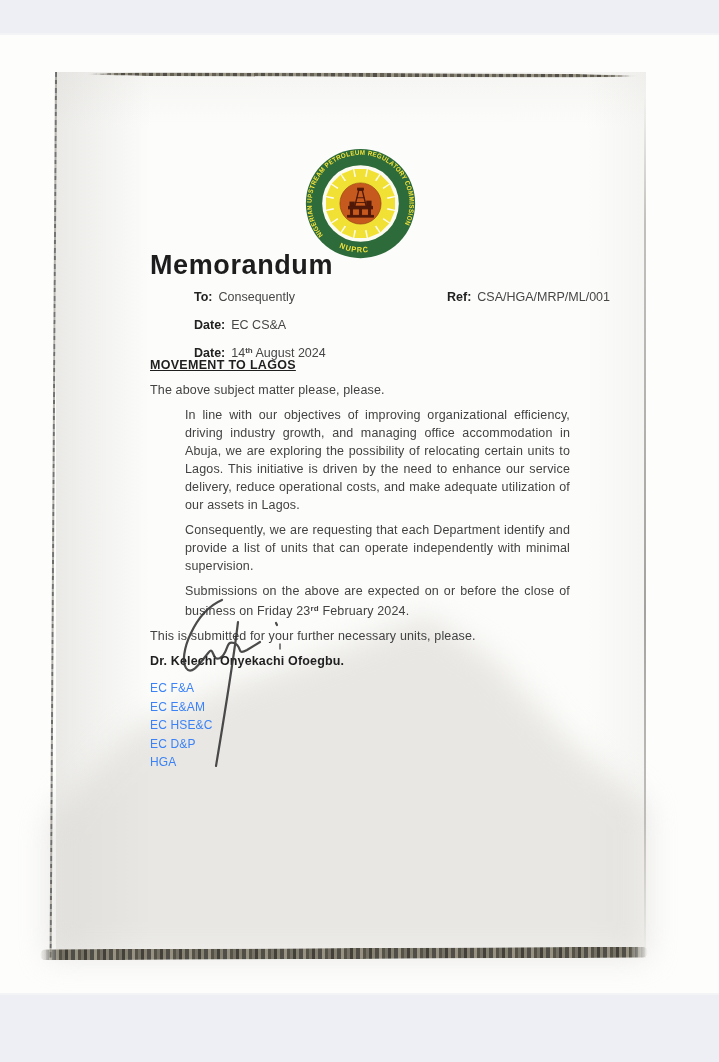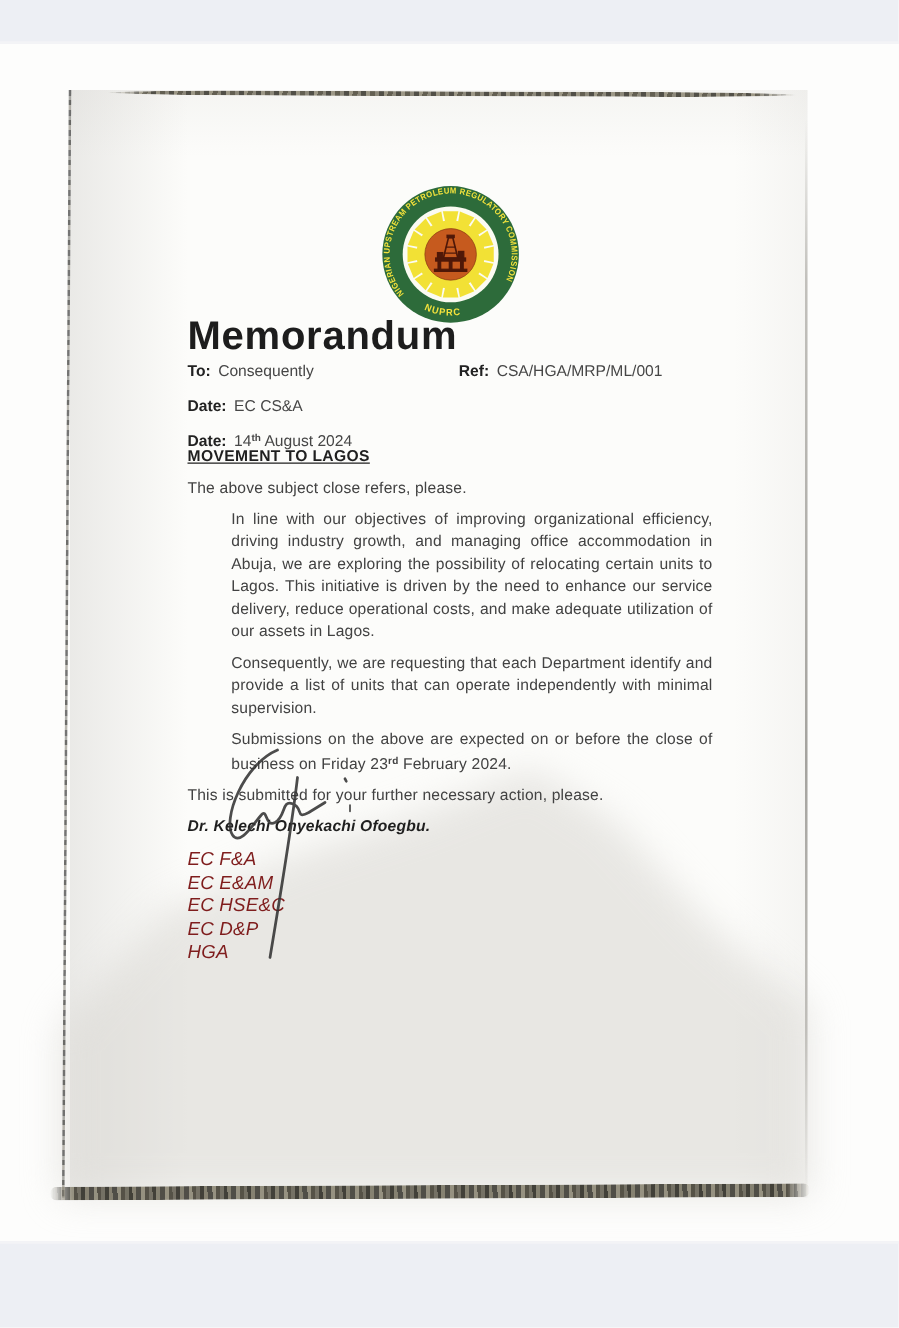--- a/index.html
+++ b/index.html
@@ -51,39 +51,39 @@
     -webkit-mask:linear-gradient(90deg,transparent,#000 3%,#000 97%,transparent);
     mask:linear-gradient(90deg,transparent,#000 3%,#000 97%,transparent);
   }
 
   
   .logo{position:absolute;left:303px;top:146px;width:115px;height:115px;}
 
   
   .title{
     position:absolute;left:150px;top:250px;
-    font-size:32px;font-weight:bold;color:#1d1d1d;letter-spacing:.6px;
+    font-size:27px;font-weight:bold;color:#1d1d1d;letter-spacing:.6px;
   }
   .fields{position:absolute;left:150px;top:290px;width:420px;font-size:12.5px;color:#464646;}
   .frow{position:relative;margin-bottom:13px;height:15px;}
-  .lbl{font-weight:bold;color:#222;margin-right:6px;}
-  .ref{position:absolute;left:217px;top:0;}
+  .lbl{font-weight:bold;color:#222;margin-right:6px;margin-left:44px;}
+  .ref{position:absolute;left:253px;top:0;}
   .ord{font-size:8px;vertical-align:4px;font-weight:bold;}
 
   .body-col{
     position:absolute;left:150px;top:356px;width:420px;
     font-size:12.5px;line-height:18px;color:#424242;letter-spacing:.15px;
   }
   .subject{font-weight:bold;color:#1f1f1f;text-decoration:underline;margin-bottom:7px;letter-spacing:.3px;}
   .para{margin:0 0 7px 0;}
   .just{text-align:justify;margin-left:35px;}
 
-  .sig-block{position:relative;font-style:italic;}
+  .sig-block{position:relative;}
   .sig-name{font-weight:bold;color:#1f1f1f;font-size:12.5px;}
-  .dist{margin-top:9px;color:#7f1d1d;font-size:15px;line-height:18.6px;}
+  .dist{margin-top:9px;color:#3b82f6;font-size:12px;line-height:18.6px;}
   .signature-svg{position:absolute;left:26px;top:-58px;width:112px;height:180px;pointer-events:none;}
 </style>
 </head>
 <body>
 
 <div class="band top"></div>
 <div class="band bottom"></div>
 
 <div class="paper-shade"></div>
 <div class="shadow-wrap">
@@ -155,25 +155,25 @@
   <div class="frow">
     <span class="lbl">Date:</span><span>EC CS&amp;A</span>
   </div>
   <div class="frow">
     <span class="lbl">Date:</span><span>14</span><span class="ord">th</span><span> August 2024</span>
   </div>
 </div>
 
 <div class="body-col">
   <div class="subject">MOVEMENT TO LAGOS</div>
-  <p class="para">The above subject close refers, please.</p>
+  <p class="para">The above subject matter please, please.</p>
   <p class="para just">In line with our objectives of improving organizational efficiency, driving industry growth, and managing office accommodation in Abuja, we are exploring the possibility of relocating certain units to Lagos. This initiative is driven by the need to enhance our service delivery, reduce operational costs, and make adequate utilization of our assets in Lagos.</p>
   <p class="para just">Consequently, we are requesting that each Department identify and provide a list of units that can operate independently with minimal supervision.</p>
   <p class="para just"><span>Submissions on the above are expected on or before the close of business on Friday 23</span><span class="ord">rd</span><span> February 2024.</span></p>
-  <p class="para">This is submitted for your further necessary action, please.</p>
+  <p class="para">This is submitted for your further necessary units, please.</p>
 
   <div class="sig-block">
     <svg class="signature-svg" viewBox="0 0 112 180">
       <g fill="none" stroke="#333" stroke-width="2.2" stroke-linecap="round" opacity="0.88">
         <path d="M 46,6 C 18,18 2,62 10,74 C 16,83 26,66 33,58 C 38,52 36,68 44,64 C 53,59 49,46 58,49 C 67,52 60,62 71,56 L 84,48"></path>
         <path d="M 62,28 C 58,62 50,112 40,172"></path>
         <path d="M 100,29 L 101,31"></path>
         <path d="M 104,50 L 104,55" stroke-width="1.4"></path>
       </g>
     </svg>

